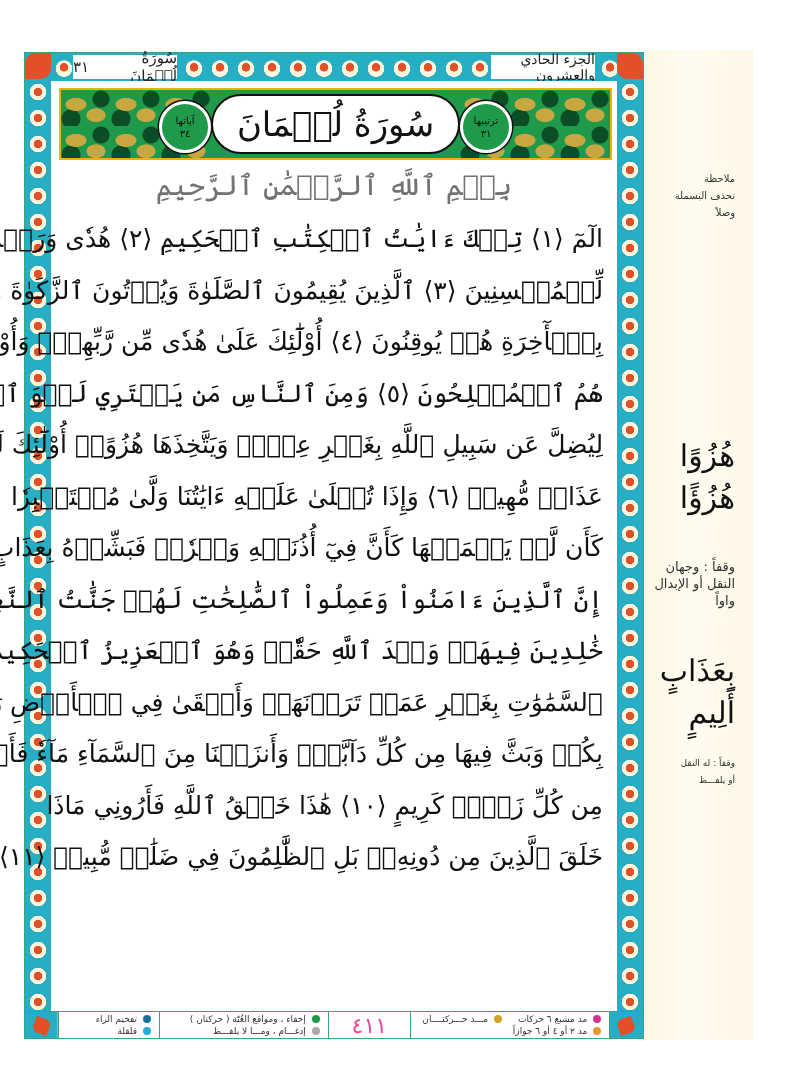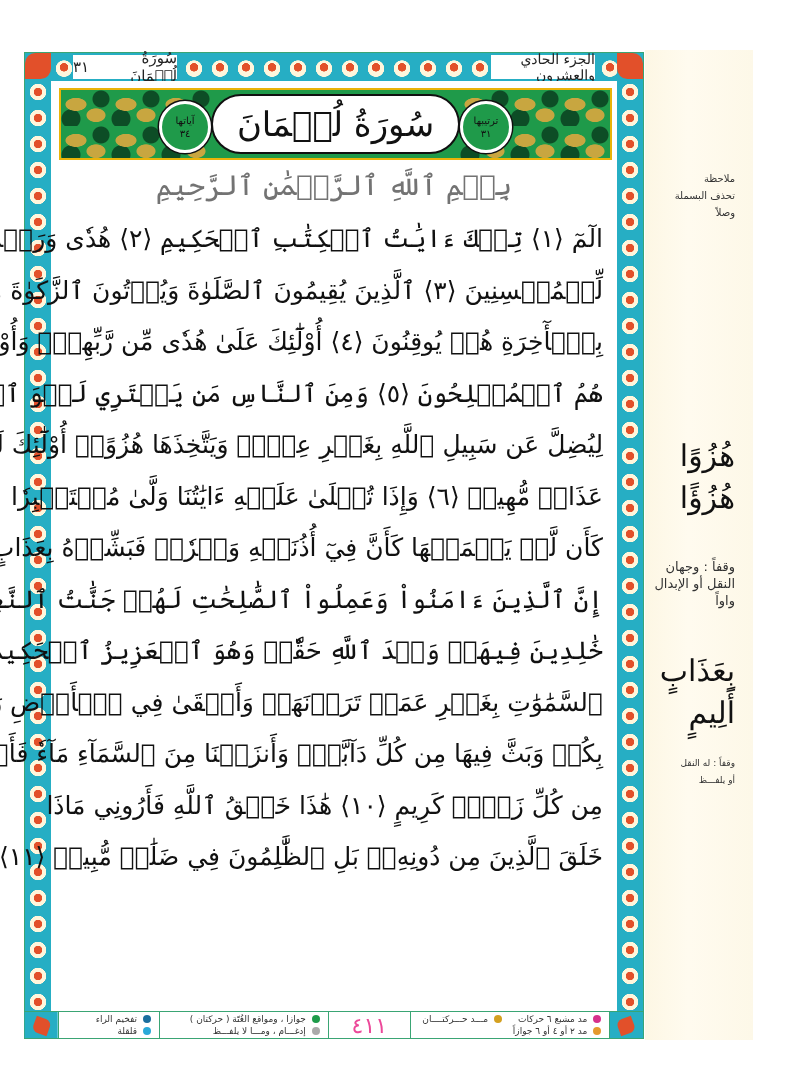--- a/index.html
+++ b/index.html
@@ -189,21 +189,21 @@
       </div>
     <div class="leg">
         <span class="dot" style="background:#e59a2e"></span>
         <span>مد ٢ أو ٤ أو ٦ جوازاً</span>
       </div>
   </div>
   <div class="fcell pagenum" style="width:55px;">٤١١</div>
   <div class="fcell" style="width:158px;">
     <div class="leg">
         <span class="dot" style="background:#1e9b4a"></span>
-        <span>جوازا ، ومواقع الغُنّة ( حركتان )</span>
+        <span>إخفاء ، ومواقع الغُنّة ( حركتان )</span>
       </div>
     <div class="leg">
         <span class="dot" style="background:#aaaaaa"></span>
         <span>إدغـــام ، ومـــا لا يلفـــظ</span>
       </div>
   </div>
   <div class="fcell" style="flex:1;padding-left:37px;">
     <div class="leg">
         <span class="dot" style="background:#1b6e9e"></span>
         <span>تفخيم الراء</span>

